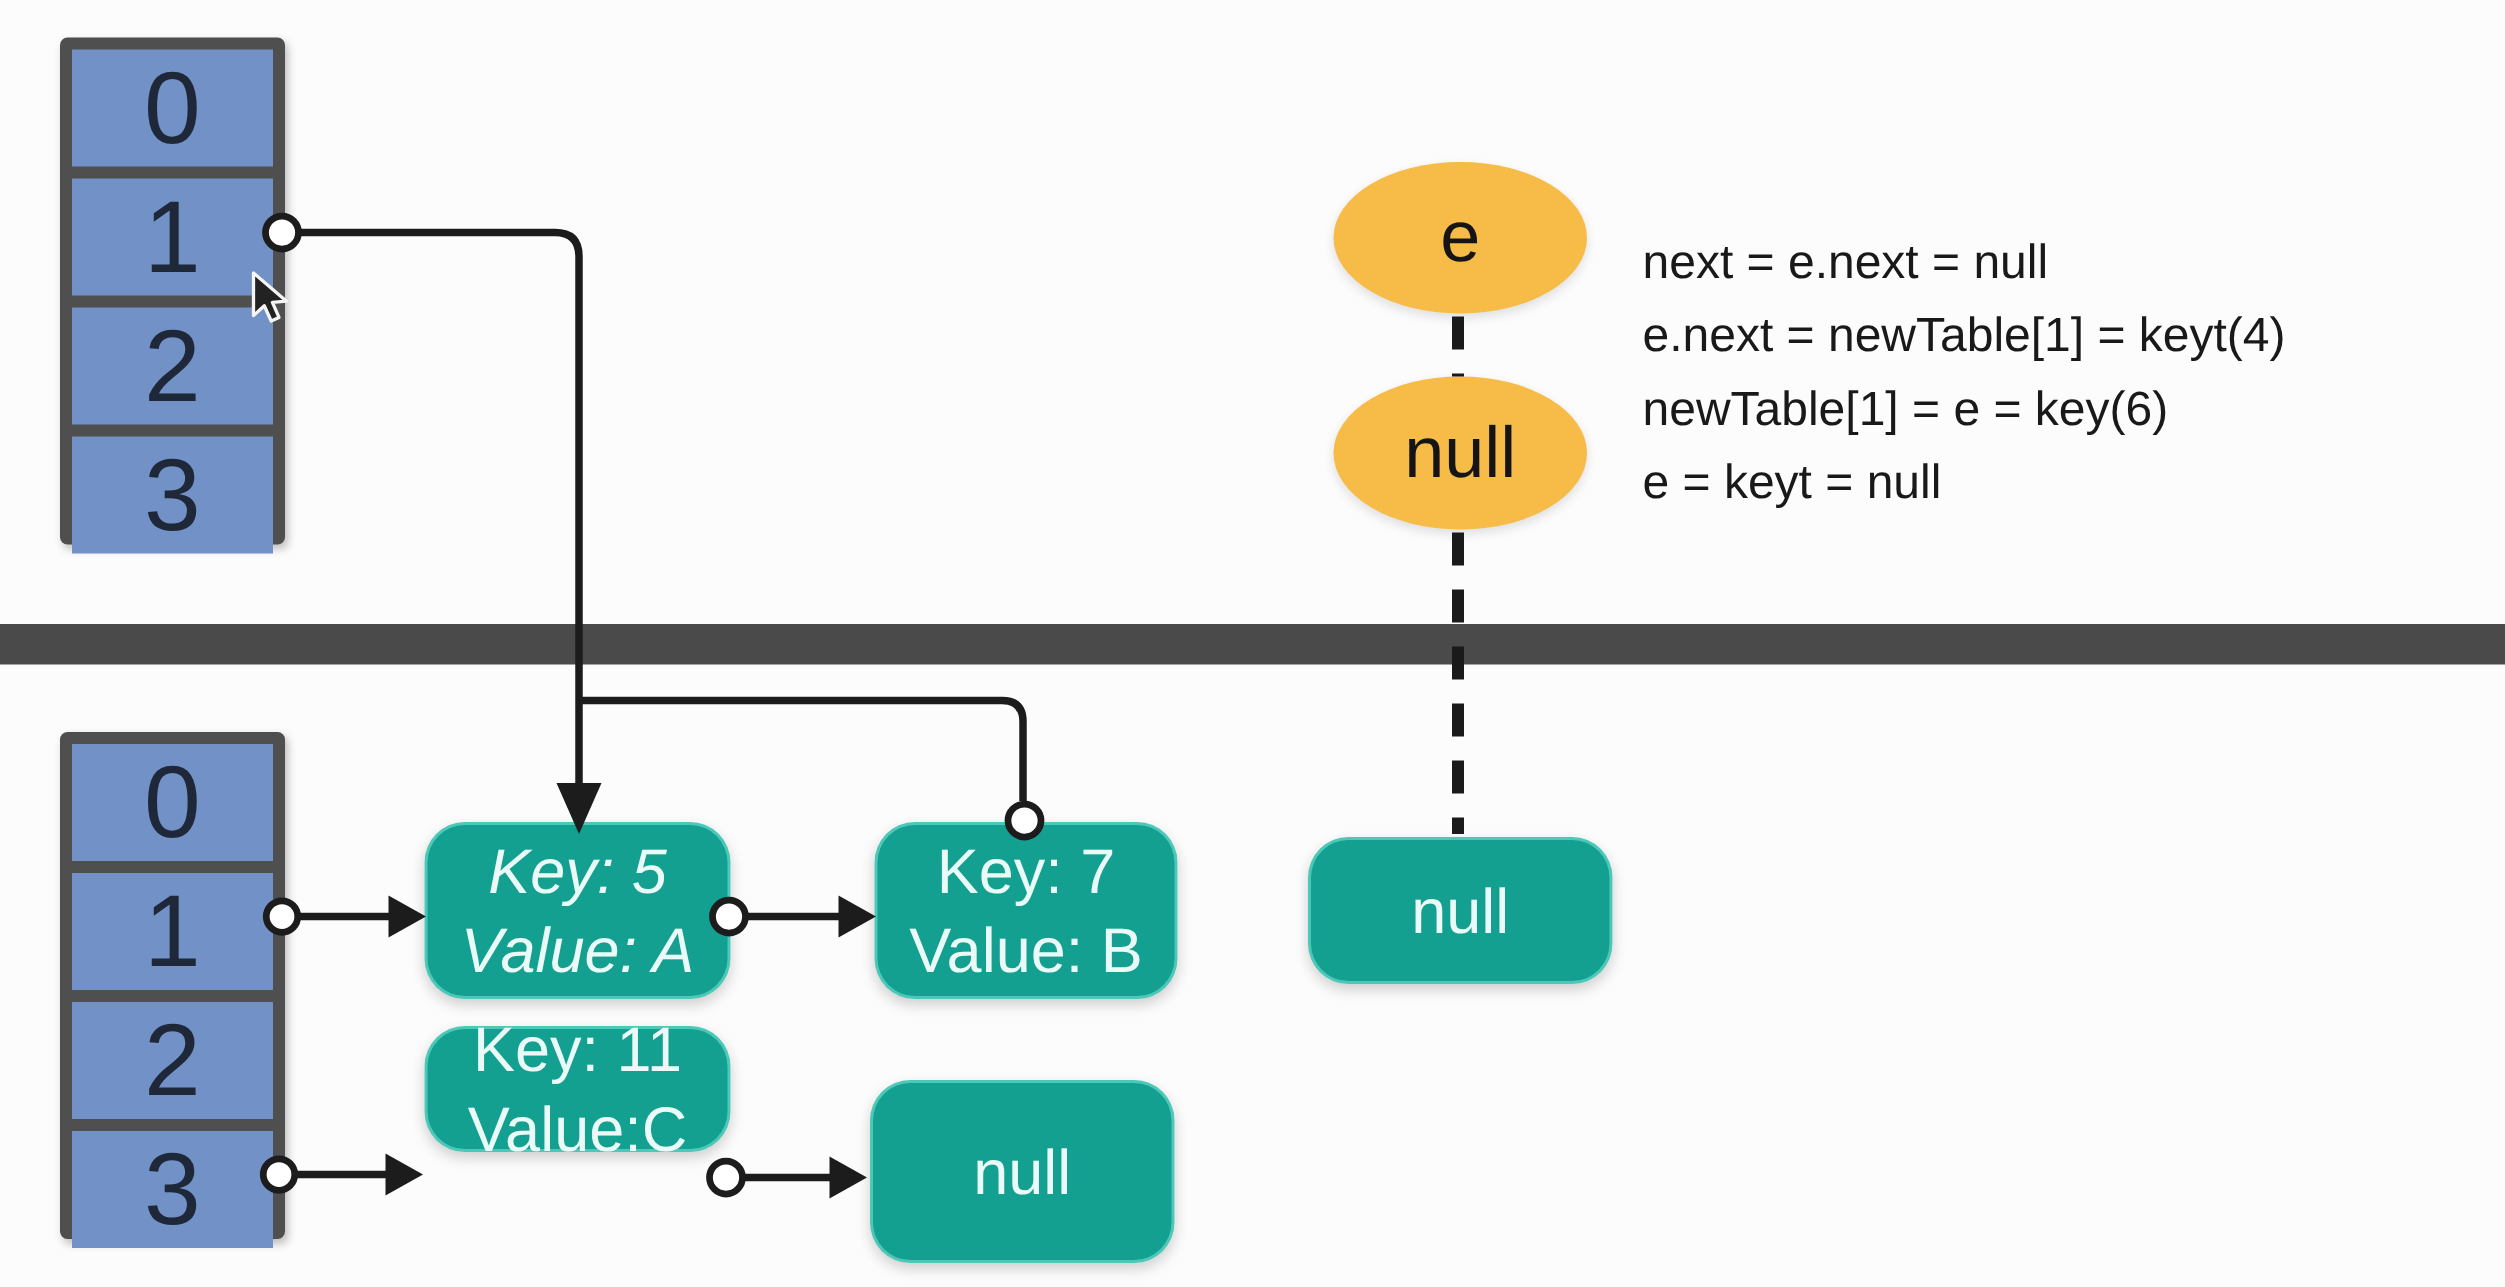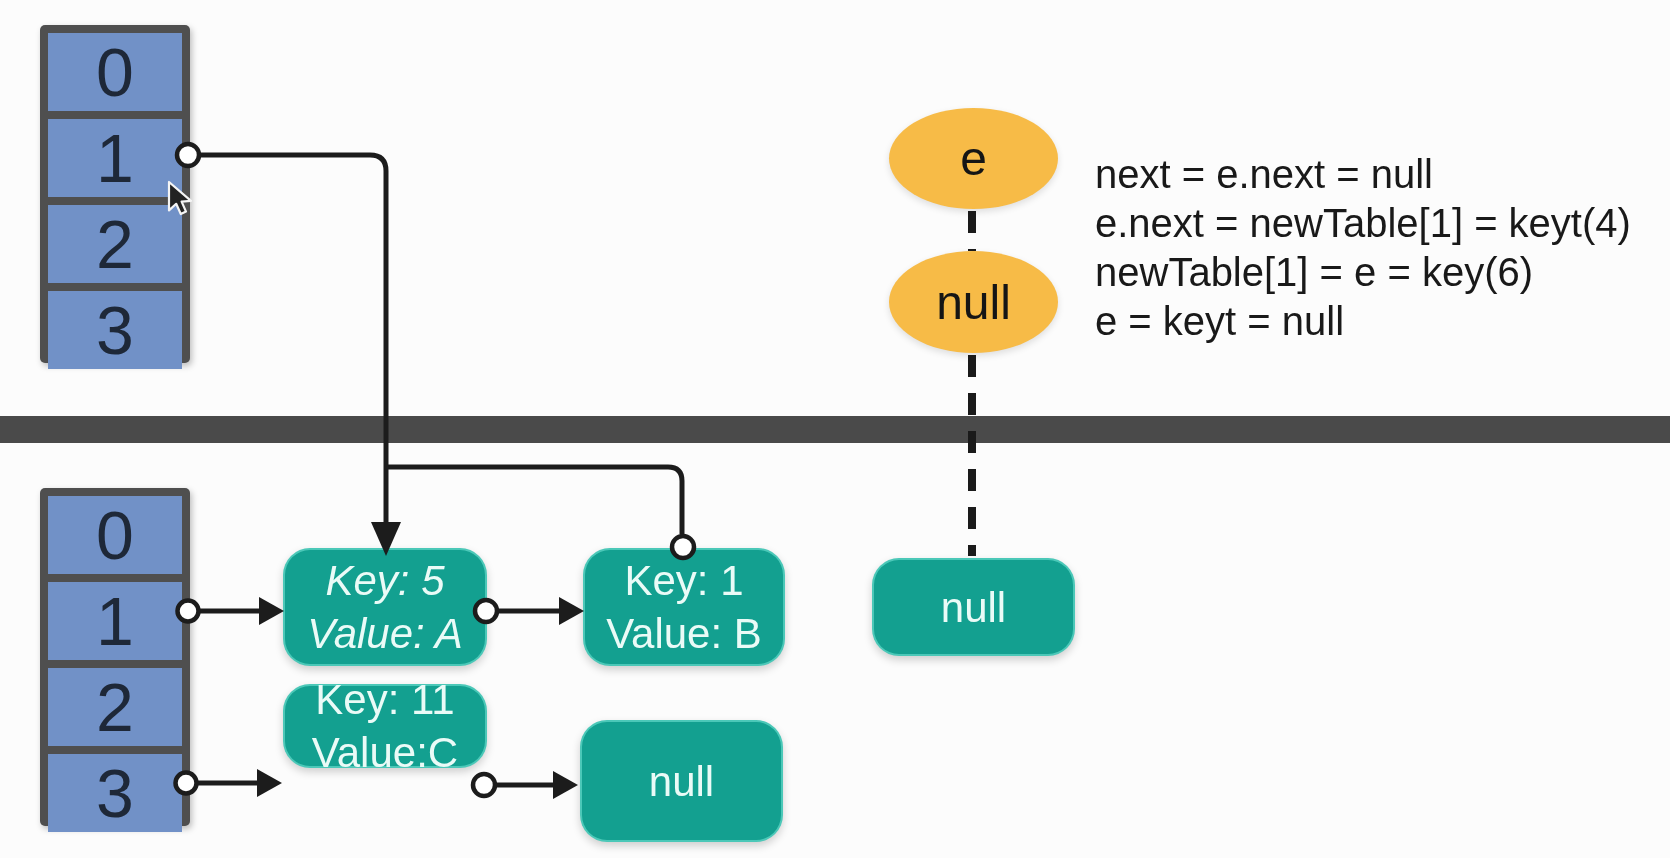--- a/index.html
+++ b/index.html
@@ -59,21 +59,21 @@
     font-size:48px;color:#151515;
     z-index:3;
     box-shadow:0 3px 7px rgba(0,0,0,0.12);
   }
   .ellipse-e{left:889px;top:108px;height:101px;}
   .ellipse-next{left:889px;top:251px;height:102px;}
 
   
   .code-block{
     position:absolute;left:1095px;top:150px;
-    font-size:40px;line-height:49px;color:#191919;
+    font-size:32px;line-height:49px;color:#191919;
     white-space:nowrap;z-index:3;
   }
 
   
   .wires{position:absolute;left:0;top:0;z-index:4;pointer-events:none;}
   .cursor{position:absolute;left:167px;top:180px;z-index:10;pointer-events:none;}
 </style>
 </head>
 <body>
 
@@ -109,21 +109,21 @@
     <div class="cell">
         <span>3</span>
       </div>
   </div>
 
   <div class="node node-key5">
     <span>Key: 5</span>
     <span>Value: A</span>
   </div>
   <div class="node node-key9">
-    <span>Key: 1</span>
+    <span>Key: 7</span>
     <span>Value: B</span>
   </div>
   <div class="node node-key11">
     <span>Key: 11</span>
     <span>Value:C</span>
   </div>
   <div class="node node-null-bottom">
     <span>null</span>
   </div>
   <div class="node node-null-right">

